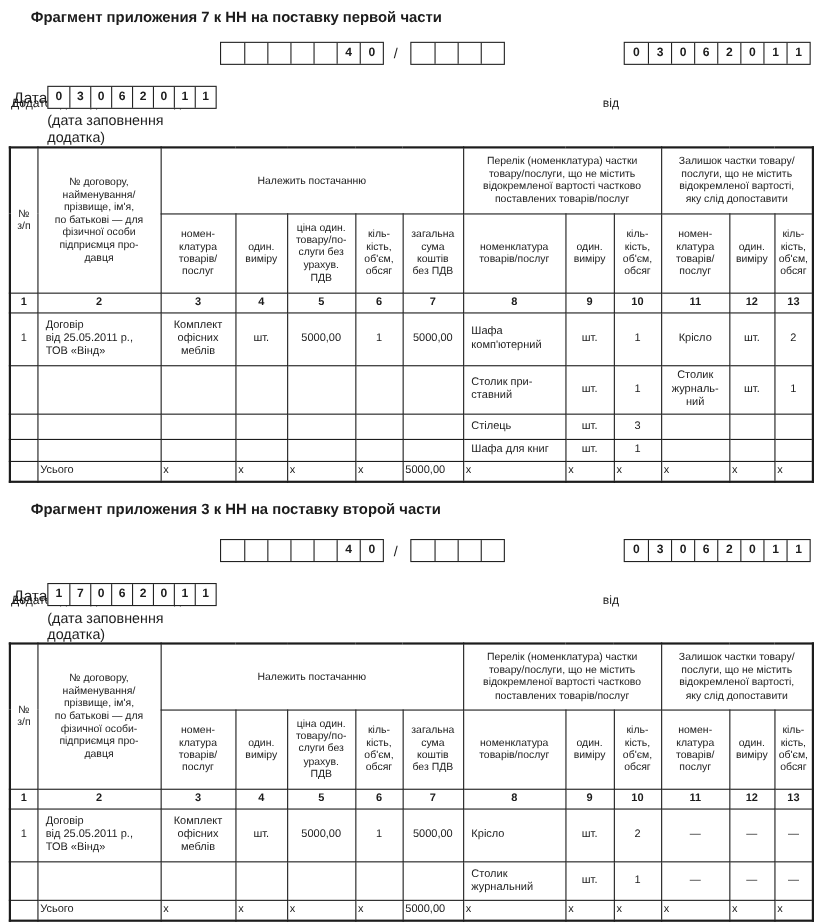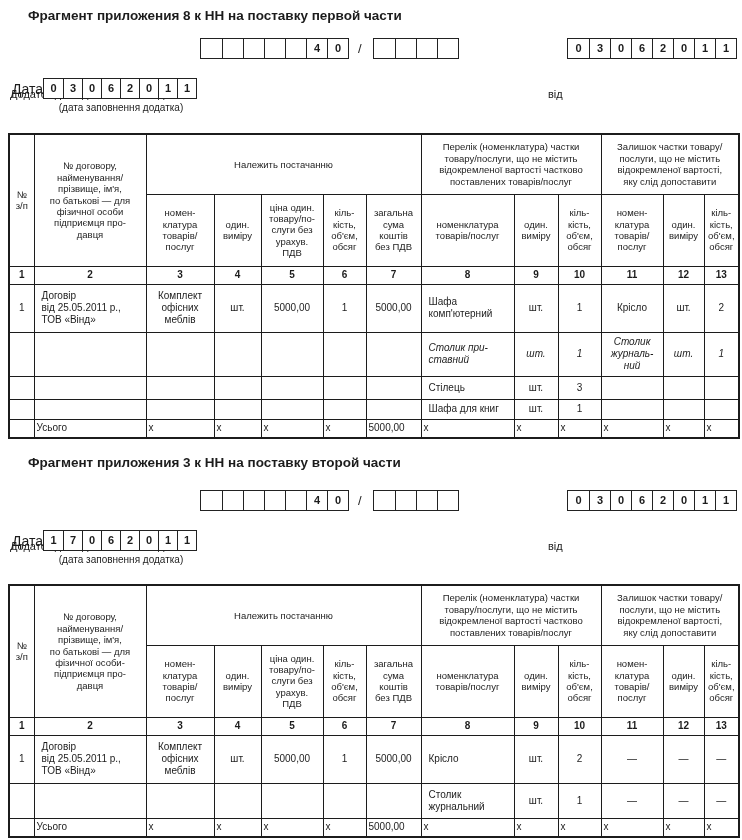--- a/index.html
+++ b/index.html
@@ -42,21 +42,21 @@
   .box-cell:first-child { border-left: none; }
   .grp-from .box-cell { width: 21px; }
 
   
   .date-row { position: absolute; left: 0; width: 742px; height: 22px; }
   #date1 { top: 78px; }
   #date2 { top: 530px; }
   .date-label { position: absolute; left: 12px; font-size: 14px; line-height: 22px; }
   .date-row .box-group { position: absolute; left: 43px; }
   .date-row .box-cell { width: 19px; }
-  .date-caption { position: absolute; font-size: 10px; text-align: center; width: 156px; left: 43px; }
+  .date-caption { position: absolute; font-size: 13px; width: 156px; left: 43px; }
   #caption1 { top: 102px; }
   #caption2 { top: 554px; }
 
   
   table.apdx {
     position: absolute; left: 8px; width: 730px;
     border-collapse: collapse; table-layout: fixed;
     border: 2px solid #1c1c1c;
   }
   #t1 { top: 133px; }
@@ -73,37 +73,37 @@
   td { font-size: 10px; line-height: 1.18; }
   tr.numbers td { font-weight: 600; }
 
   
   table.apdx thead tr:nth-child(1) { height: 60px; }
   table.apdx thead tr:nth-child(2) { height: 72px; }
   table.apdx thead tr.numbers     { height: 18px; }
 
   
   #t1 tbody tr:nth-child(1) { height: 48px; }
-  #t1 tbody tr:nth-child(2) { height: 44px; font-style: italic; }
+  #t1 tbody tr:nth-child(2) { height: 44px; }
   #t1 tbody tr:nth-child(3) { height: 23px; padding-left: 31px; }
   #t1 tbody tr:nth-child(4) { height: 20px; }
   #t1 tbody tr:nth-child(5) { height: 19px; }
   #t2 tbody tr:nth-child(1) { height: 48px; }
   #t2 tbody tr:nth-child(2) { height: 35px; }
   #t2 tbody tr:nth-child(3) { height: 19px; }
 
   
   table.apdx tbody td:nth-child(2),
   table.apdx tbody td:nth-child(8) { text-align: left; padding-left: 7px; }
   table.apdx tbody tr:last-child td { text-align: left; padding-left: 2px; }
 </style>
 </head>
 <body>
 
-<div class="section-title" id="title1">Фрагмент приложения 8 к НН на поставку первой части</div>
+<div class="section-title" id="title1">Фрагмент приложения 7 к НН на поставку первой части</div>
 
 <div class="form-row" id="form1">
   <span class="form-label">Додаток до податкової накладної №</span>
   <span class="box-group grp-appendix">
       <span class="box-cell"></span>
       <span class="box-cell"></span>
       <span class="box-cell"></span>
       <span class="box-cell"></span>
       <span class="box-cell"></span>
       <span class="box-cell">4</span>

